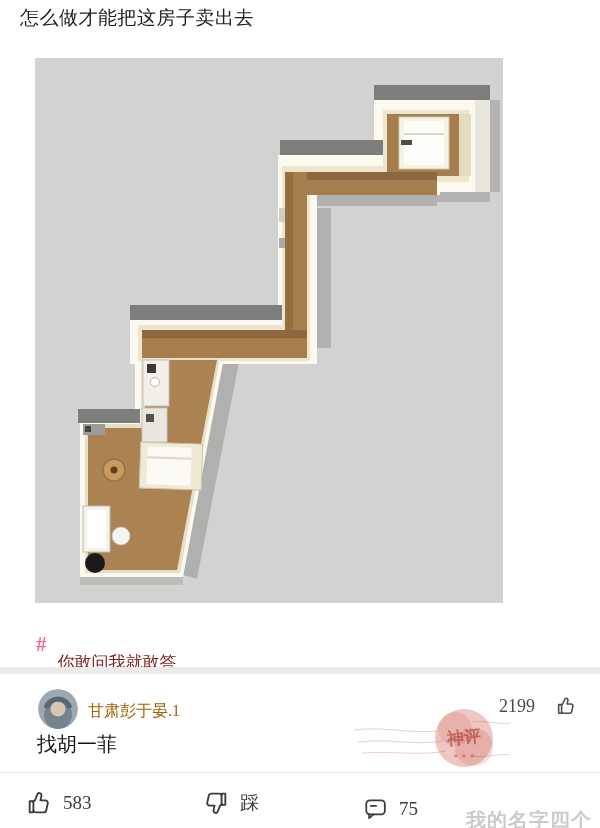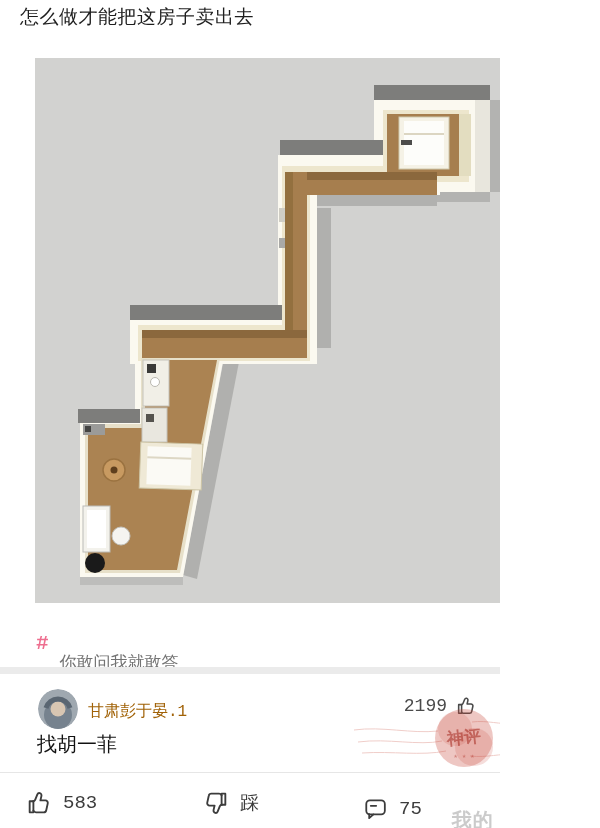--- a/index.html
+++ b/index.html
@@ -1,40 +1,40 @@
 <!DOCTYPE html>
 <html><head>
 <meta charset="utf-8">
 <style>
   html,body{margin:0;padding:0;background:#fff;}
   .page{
-    position:relative;width:500px;height:828px;background:#ffffff;
-    font-family:Liberation Mono, monospace;overflow:hidden;
+    position:relative;width:600px;height:828px;background:#ffffff;
+    font-family:Liberation Serif, serif;overflow:hidden;
   }
   .post-title{
     position:absolute;left:20px;top:6px;font-size:19px;line-height:24px;
     color:#1e1e1e;font-weight:500;letter-spacing:.5px;
   }
   .floorplan{
     position:absolute;left:35px;top:58px;width:468px;height:545px;display:block;
   }
   .topic-row{
     position:absolute;left:36px;top:631px;height:26px;display:flex;align-items:center;
   }
   .hash-glyph{color:#ee6e8f;font-weight:700;font-size:21px;line-height:26px;}
-  .topic-label{margin-left:11px;font-size:17px;color:#737373;margin-top:36px;}
+  .topic-label{margin-left:11px;font-size:17px;color:#7f1d1d;margin-top:36px;}
   .sep-band{position:absolute;left:0;top:667px;width:600px;height:7px;background:#ebebeb;}
   .sep-line{position:absolute;left:0;top:772px;width:600px;height:1px;background:#e6e6e6;}
   .avatar{
     position:absolute;left:38px;top:689px;width:40px;height:40px;border-radius:50%;
     overflow:hidden;display:block;
   }
   .username{position:absolute;left:88px;top:701px;font-size:16px;color:#a16207;}
   .like-wrap{
-    position:absolute;right:23px;top:695px;display:flex;align-items:center;gap:8px;
+    position:absolute;right:23px;top:695px;display:flex;align-items:center;gap:20px;
   }
   .like-num{font-size:18px;color:#4a4a4a;}
   .comment-text{position:absolute;left:37px;top:731px;font-size:20px;color:#121212;}
   .stamp{position:absolute;left:352px;top:694px;pointer-events:none;}
   .action-item{
     position:absolute;top:789px;display:flex;align-items:center;gap:10px;
     font-size:19px;color:#3c3c3c;cursor:pointer;
   }
   .act-like{left:25px;}
   .act-dislike{left:202px;}

